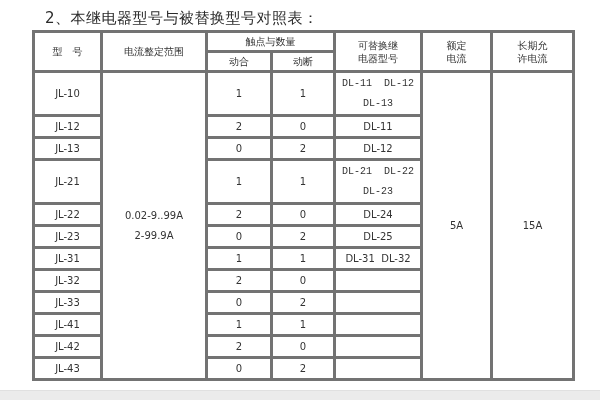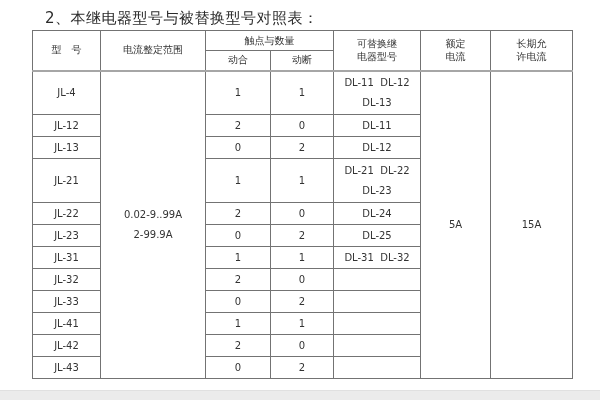--- a/index.html
+++ b/index.html
@@ -20,41 +20,41 @@
     white-space: nowrap;
   }
   table.relay {
     position: absolute;
     left: 32px; top: 30px;
     width: 540px;
     border-collapse: collapse;
     table-layout: fixed;
   }
   table.relay th, table.relay td {
-    border: 1px solid #737373;
+    border: 3px solid #737373;
     font-weight: normal;
     font-size: 10px;
     text-align: center;
     vertical-align: middle;
     padding: 0;
     color: #333333;
     overflow: hidden;
   }
   table.relay { border: 1px solid #5a5a5a; }
   tr.h { height: 20px; }
   tr.h1 th[rowspan] { border-bottom: 2px solid #a6a6a6; }
   tr.h2 th { border-bottom: 2px solid #a6a6a6; margin-top: 21px; }
   thead th div { line-height: 13px; }
   tbody tr { height: 22px; }
   tbody tr.tall { height: 44px; }
   td.replace {
     text-align: left;
     padding-left: 14px;
   }
-  td.replace div { line-height: 20px; }
+  td.replace div { line-height: 20px; font-family: Liberation Mono, monospace; }
   td.range div { line-height: 20px; }
   .vlines {
     display: flex;
     flex-direction: column;
     justify-content: center;
   }
   .page-bottom {
     position: absolute;
     left: 0; bottom: 0;
     width: 600px; height: 9px;
@@ -95,21 +95,21 @@
         <div>许电流</div>
       </th>
     </tr>
     <tr class="h h2">
       <th>动合</th>
       <th>动断</th>
     </tr>
   </thead>
   <tbody>
     <tr class="tall">
-      <td>JL-4</td>
+      <td>JL-10</td>
       <td rowspan="12" class="range">
         <div class="vlines">
           <div>0.02-9..99A</div>
           <div>2-99.9A</div>
         </div>
       </td>
       <td>1</td>
       <td>1</td>
       <td class="replace">
         <div>DL-11&nbsp; DL-12</div>

